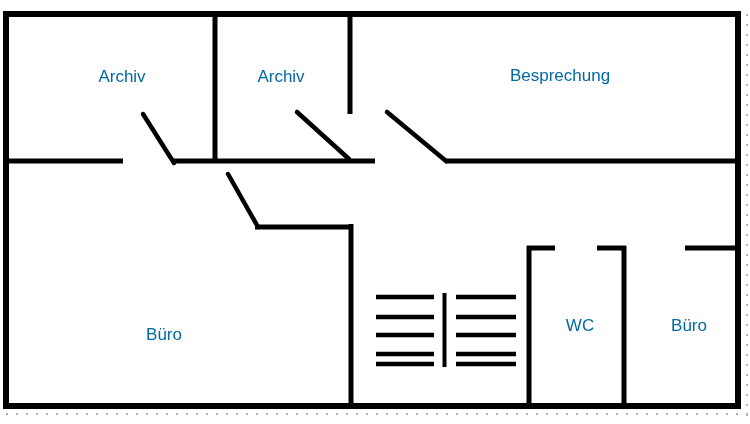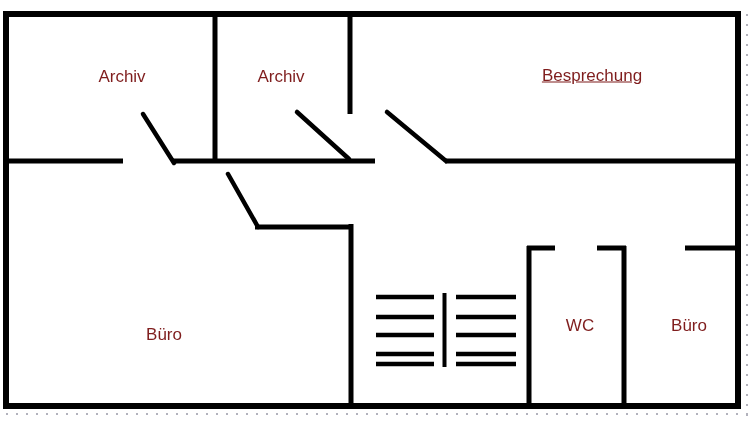--- a/index.html
+++ b/index.html
@@ -17,27 +17,27 @@
   }
   .plan-svg {
     position: absolute;
     left: 0;
     top: 0;
   }
   .room-label {
     position: absolute;
     transform: translate(-50%, -50%);
     font-size: 17px;
-    color: #7f1d1d;
+    color: #0369a1;
     white-space: nowrap;
     line-height: 1;
   }
   .lbl-archiv-1    { left: 122px; top: 76px;  }
   .lbl-archiv-2    { left: 281px; top: 76px;  }
-  .lbl-besprechung { left: 592px; top: 75px; text-decoration: underline;  }
+  .lbl-besprechung { left: 560px; top: 75px;  }
   .lbl-buero       { left: 164px; top: 334px; }
   .lbl-wc          { left: 580px; top: 325px; }
   .lbl-kueche      { left: 689px; top: 325px; }
   .grid-dots {
     position: absolute;
     background-image: radial-gradient(circle, #b2b2bc 1.05px, rgba(255,255,255,0) 1.3px);
     background-size: 10px 10px;
     pointer-events: none;
   }
   .grid-dots-right {

